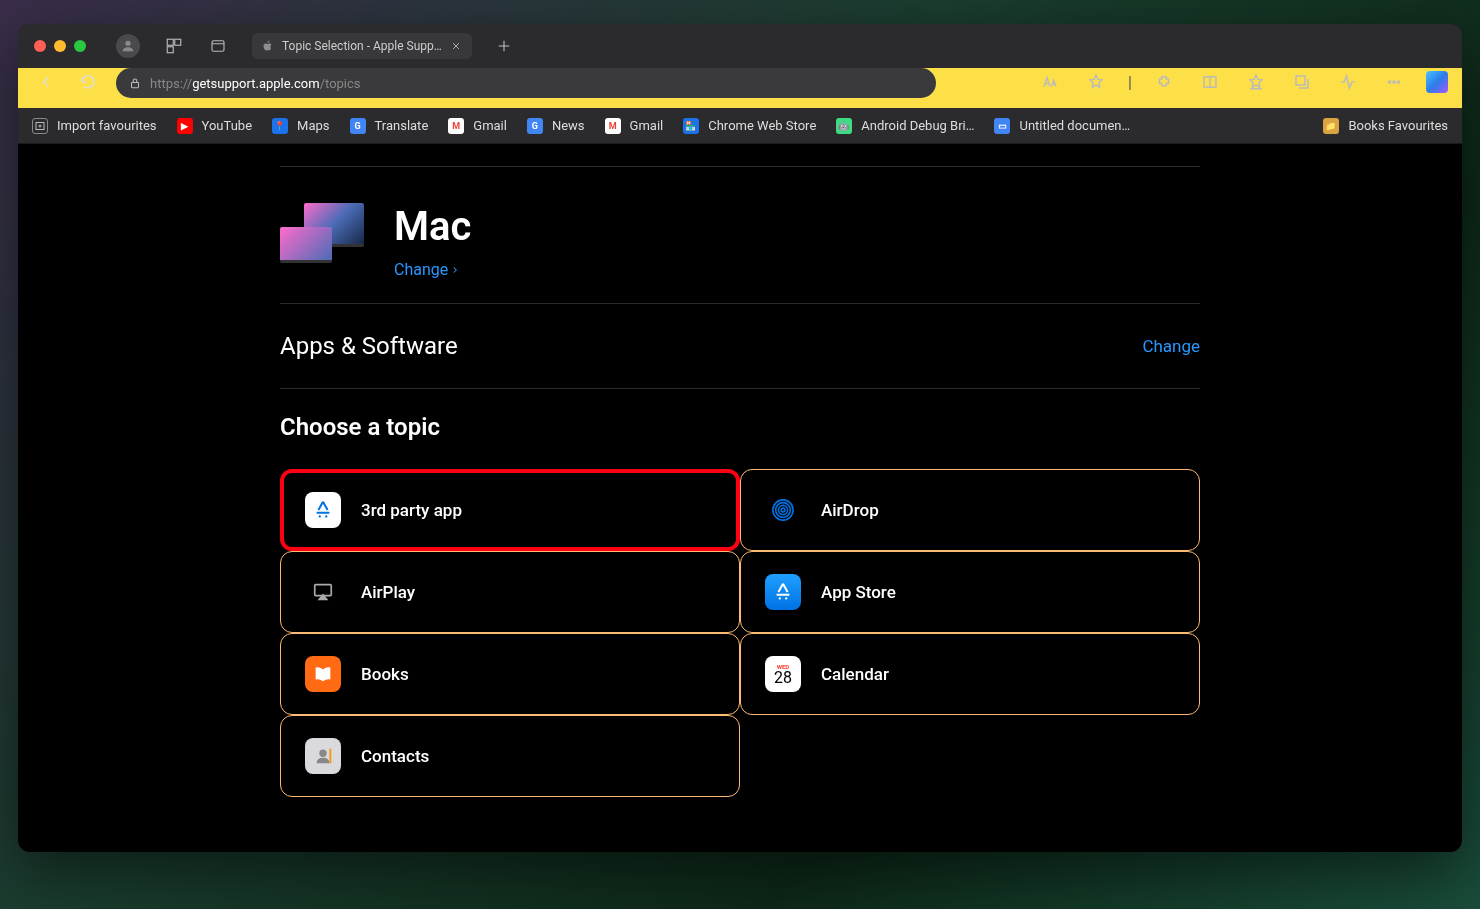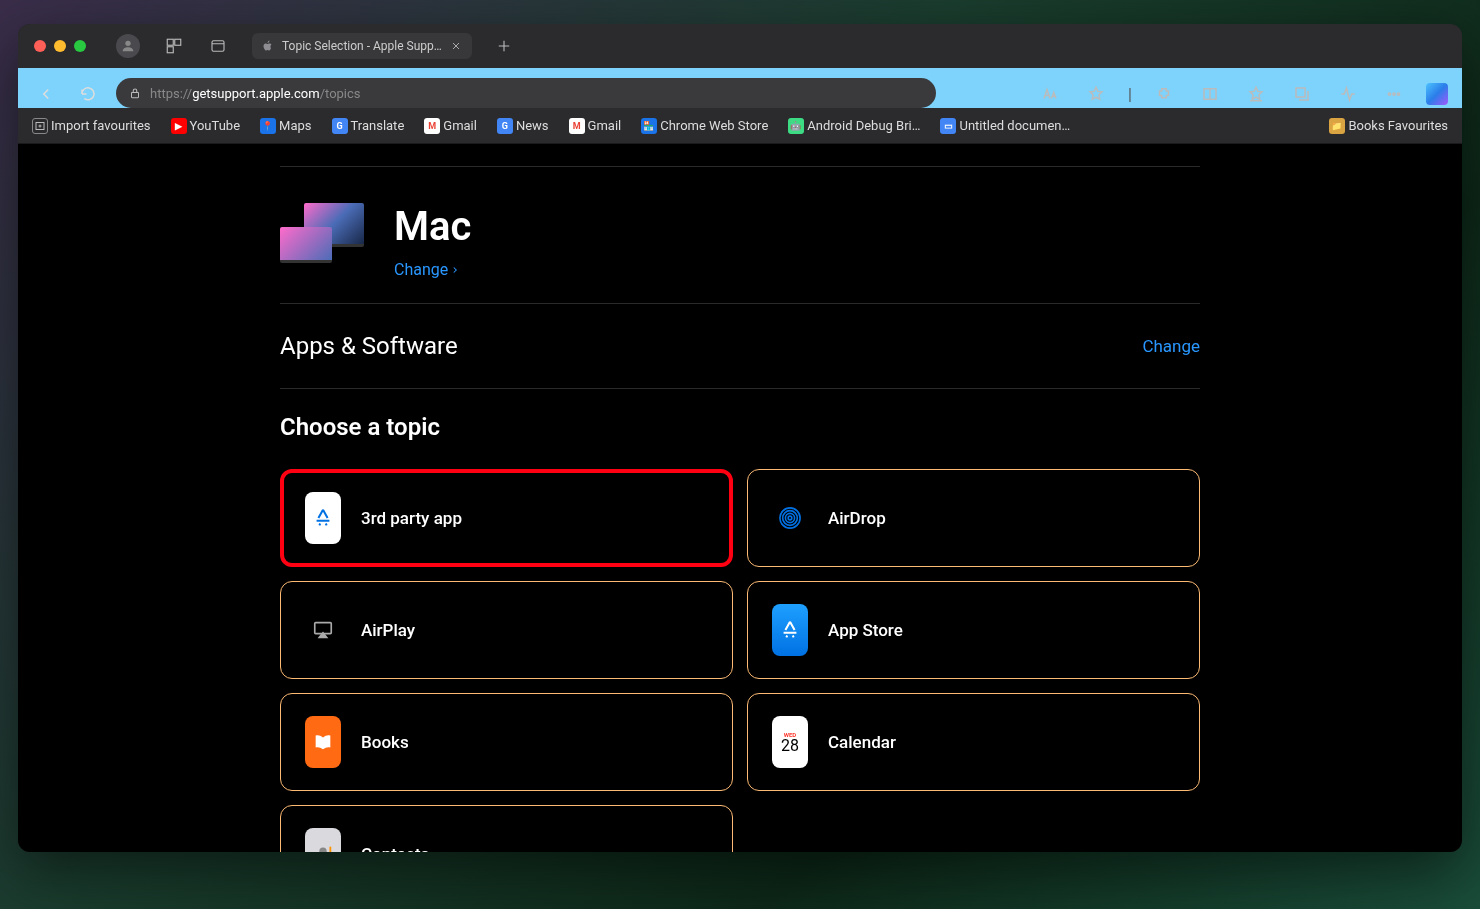--- a/index.html
+++ b/index.html
@@ -11,53 +11,53 @@
 .dot.r{background:#ff5f57}.dot.y{background:#febc2e}.dot.g{background:#28c840}
 .avatar{width:24px;height:24px;border-radius:50%;background:#4a4a4e;margin-left:20px;display:flex;align-items:center;justify-content:center}
 .avatar svg{width:16px;height:16px;fill:#888}
 .tbicon{width:20px;height:20px;margin-left:14px;display:flex;align-items:center;justify-content:center}
 .tbicon svg{width:18px;height:18px;stroke:#bbb;fill:none;stroke-width:1.5}
 .tab{display:flex;align-items:center;background:#38383b;border-radius:6px;padding:6px 10px;margin-left:14px;gap:8px;font-size:12px;color:#ccc;max-width:220px}
 .tab .apple{width:12px;height:12px;fill:#8e8e92}
 .tab-title{white-space:nowrap;overflow:hidden;text-overflow:ellipsis;flex:1}
 .tab .x{width:12px;height:12px;stroke:#aaa;stroke-width:2;fill:none}
 .plus{margin-left:12px}
-.addrrow{height:40px;display:flex;align-items:flex-end;padding:0 14px;gap:14px;background:#7dd3fc}
+.addrrow{height:40px;display:flex;align-items:flex-start;padding:0 14px;gap:14px;background:#fde047}
 .navbtn{width:28px;height:28px;display:flex;align-items:center;justify-content:center}
 .navbtn svg{width:18px;height:18px;stroke:#ddd;fill:none;stroke-width:2}
 .addrbar{flex:1;height:30px;background:#3a3a3d;border-radius:15px;display:flex;align-items:center;padding:0 12px;gap:8px;color:#bbb;font-size:13px;max-width:820px}
 .addrbar svg{width:14px;height:14px;stroke:#bbb;fill:none;stroke-width:1.8}
 .url-dim{color:#888}
 .rt{margin-left:auto;display:flex;align-items:center;gap:18px}
 .rt .navbtn svg{stroke:#bbb}
 .copilot{width:22px;height:22px;border-radius:4px;background:linear-gradient(135deg,#4cc2ff,#2b7de9,#a259ff);display:flex;align-items:center;justify-content:center}
 .bmbar{height:36px;display:flex;align-items:center;padding:0 14px;gap:20px;background:#2b2b2e;border-bottom:1px solid #1a1a1c;font-size:13px;color:#ddd}
-.bm{display:flex;align-items:center;gap:3px;white-space:nowrap}
+.bm{display:flex;align-items:center;gap:9px;white-space:nowrap}
 .bm .ico{width:16px;height:16px;border-radius:3px;display:flex;align-items:center;justify-content:center;font-size:9px;font-weight:bold;color:#fff}
 .content{flex:1;background:#000;overflow-y:auto;position:relative}
 .content::-webkit-scrollbar{width:12px}
 .content::-webkit-scrollbar-track{background:#000}
 .content::-webkit-scrollbar-thumb{background:#ccc;border-radius:6px}
 .main{max-width:940px;margin:0 auto;padding:4px 10px;color:#fff}
 .divider{height:1px;background:#2a2a2a;margin:0}
 .prodhead{display:flex;align-items:flex-start;gap:30px;padding:36px 0 24px}
 .prodimg{width:84px;height:64px;position:relative}
 .macback{position:absolute;right:0;top:0;width:60px;height:44px;background:linear-gradient(135deg,#ff6bcb,#4b6cb7,#182848);border-radius:2px;border-bottom:3px solid #333}
 .macfront{position:absolute;left:0;bottom:4px;width:52px;height:36px;background:linear-gradient(135deg,#ff6bcb,#4b6cb7);border-radius:2px;border-bottom:3px solid #333}
 .prodtitle h1{font-size:40px;font-weight:600;margin-bottom:10px}
 .changelink{color:#2997ff;font-size:16px;text-decoration:none;display:inline-flex;align-items:center;gap:2px}
 .changelink svg{width:10px;height:10px;stroke:#2997ff;fill:none;stroke-width:2.5}
 .catrow{display:flex;justify-content:space-between;align-items:center;padding:28px 0}
 .catrow h2{font-size:24px;font-weight:400}
 .catrow .chg{color:#2997ff;font-size:17px}
 .choose{font-size:24px;font-weight:600;padding:24px 0 28px}
-.grid{display:grid;grid-template-columns:1fr 1fr;gap:14px}
+.grid{display:grid;grid-template-columns:1fr 1fr;}
 .card{display:flex;align-items:center;gap:20px;padding:22px 24px;border:1px solid #fdba74;border-radius:12px;cursor:pointer;font-size:17px;font-weight:500}
 .card.hl{border:4px solid #ff0012;padding:19px 21px}
-.cardicon{width:36px;height:52px;border-radius:8px;display:flex;align-items:center;justify-content:center;flex-shrink:0}
+.cardicon{width:36px;height:36px;border-radius:8px;display:flex;align-items:center;justify-content:center;flex-shrink:0}
 .cardicon svg{width:22px;height:22px}
 </style>
 </head>
 <body>
 
 <div class="window">
   <div class="titlebar">
     <div class="traffic">
       <div class="dot r"></div>
       <div class="dot y"></div>

